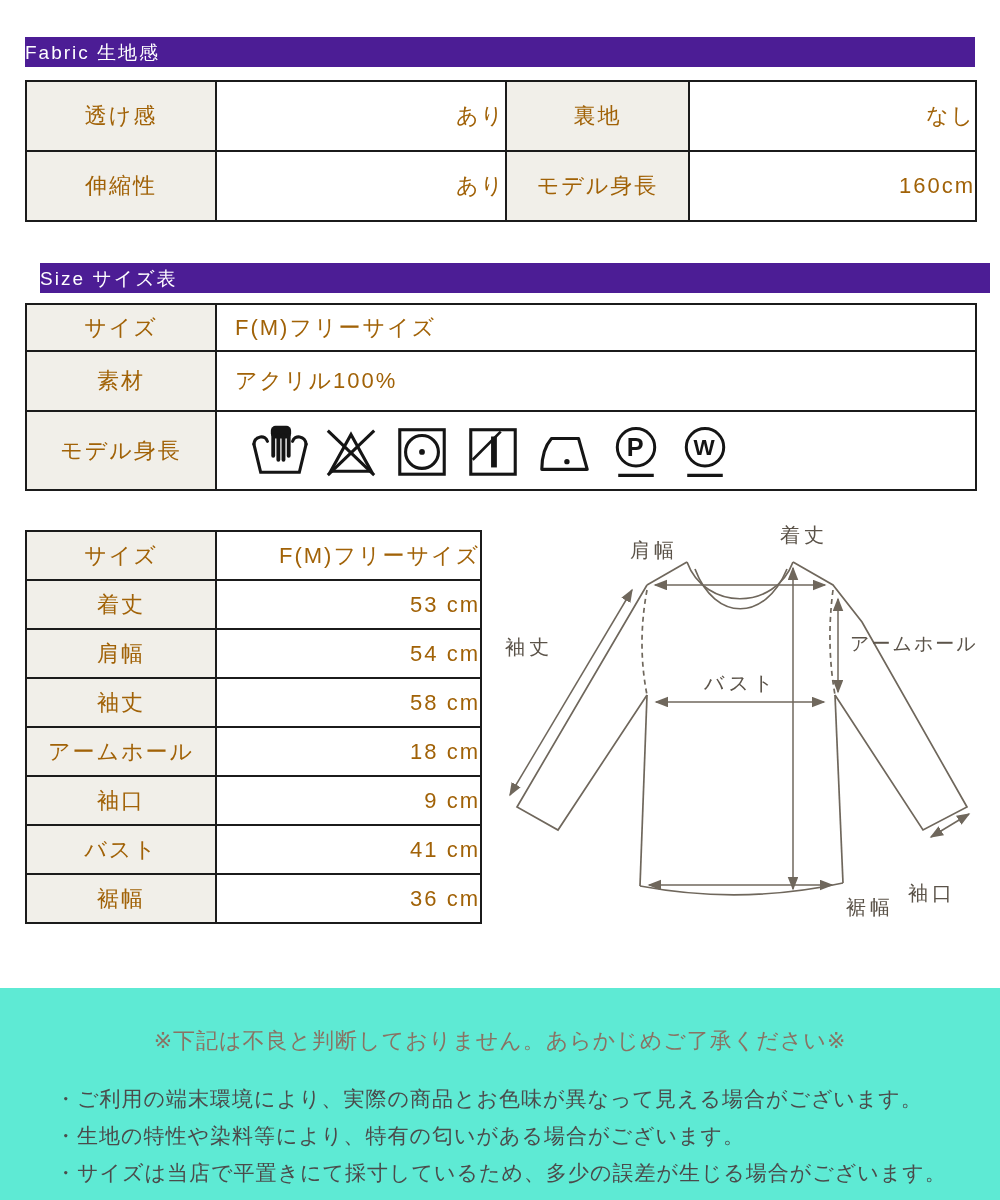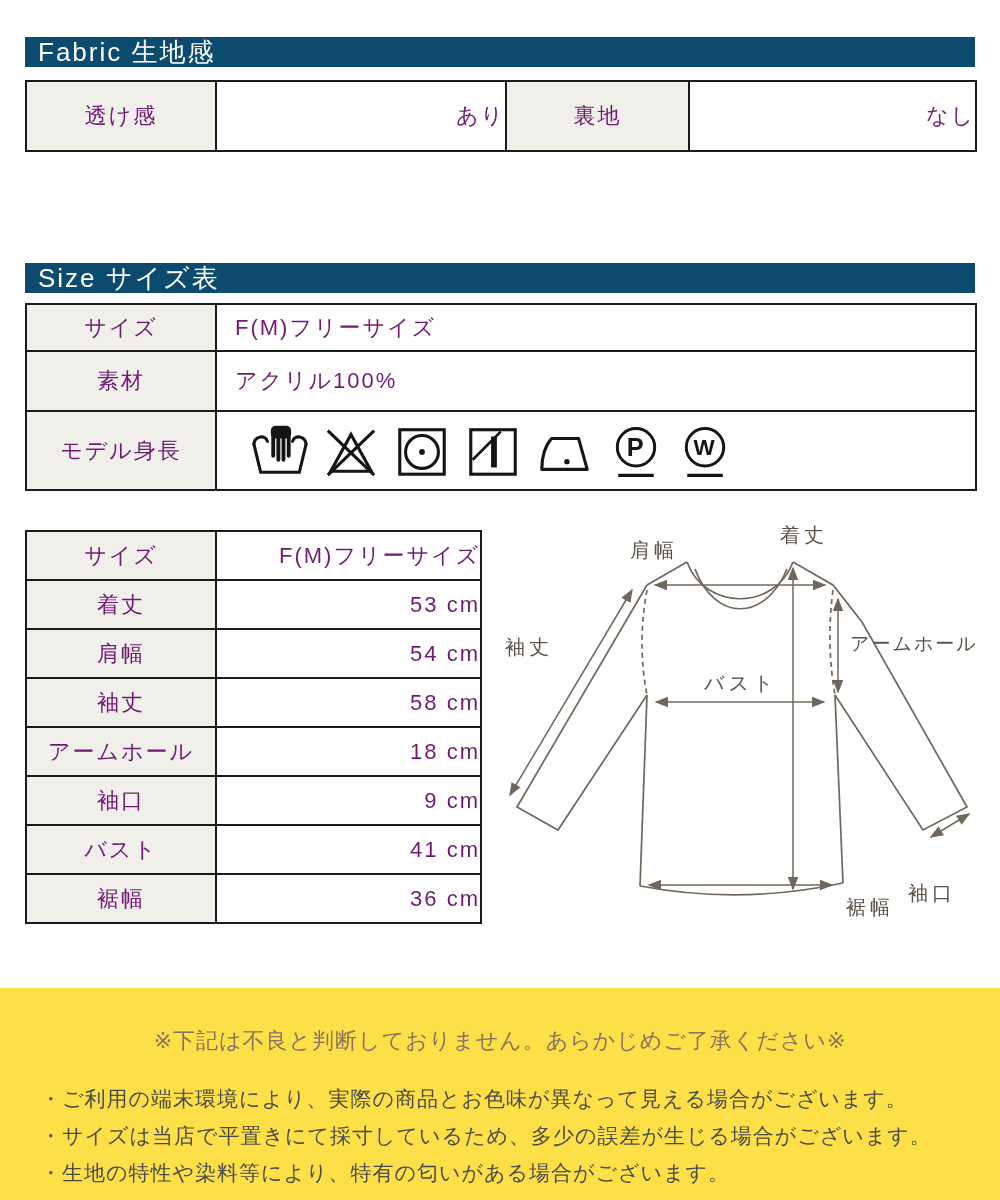--- a/index.html
+++ b/index.html
@@ -1,50 +1,50 @@
 <!DOCTYPE html>
 <html><head>
 <meta charset="utf-8">
 <style>
   html,body{margin:0;padding:0;background:#ffffff;}
   .page{
     position:relative;width:1000px;height:1200px;background:#ffffff;overflow:hidden;
     font-family:"Liberation Sans","DejaVu Sans",sans-serif;color:#4a4a4a;
   }
   .banner{
-    position:absolute;left:25px;width:950px;height:30px;background:#0c4a6e;color:#ffffff;
-    font-size:26px;line-height:31px;padding-left:13px;box-sizing:border-box;letter-spacing:2px;
+    position:absolute;left:25px;width:950px;height:30px;background:#4c1d95;color:#ffffff;
+    font-size:19px;line-height:31px;box-sizing:border-box;letter-spacing:2px;
   }
   #fabric-banner{top:37px;}
-  #size-banner{top:263px;}
+  #size-banner{top:263px;margin-left:15px;}
   table{border-collapse:collapse;position:absolute;table-layout:fixed;}
-  td,th{border:2px solid #1b1b1b;font-size:22px;font-weight:normal;color:#701a75;
+  td,th{border:2px solid #1b1b1b;font-size:22px;font-weight:normal;color:#a16207;
         letter-spacing:2px;padding:0;overflow:hidden;}
   .lbl{background:#f1efe9;text-align:center;}
   .val{background:#ffffff;text-align:right;}
   .fabric-table{left:25px;top:80px;width:950px;}
   .fabric-table tr{height:70px;}
   .size-table{left:25px;top:303px;width:950px;}
   .size-table tr:nth-child(1){height:47px;}
   .size-table tr:nth-child(2){height:60px;}
   .size-table tr:nth-child(3){height:79px;}
   .size-table .val{text-align:left;padding-left:18px;}
   .icons{display:flex;align-items:center;gap:11px;padding-left:15px;}
   .icons svg{display:block;flex:0 0 auto;}
   .meas-table{left:25px;top:530px;width:455px;}
   .meas-table tr{height:49px;}
   .diagram{position:absolute;left:480px;top:512px;}
   .diagram text{font-size:20px;fill:#5b5349;letter-spacing:4px;
         font-family:"Liberation Sans","DejaVu Sans",sans-serif;}
   .notes{
-    position:absolute;left:0;top:988px;width:1000px;height:212px;background:#fde047;
+    position:absolute;left:0;top:988px;width:1000px;height:212px;background:#5eead4;
     box-sizing:border-box;padding-top:38px;
   }
   .notes-title{text-align:center;color:#8a7263;font-size:22px;letter-spacing:1px;margin:0;}
-  .notes-list{margin-top:24px;padding-left:40px;}
+  .notes-list{margin-top:24px;padding-left:55px;}
   .note-item{font-size:21px;color:#4b4b4b;line-height:37px;letter-spacing:1px;}
 </style>
 </head>
 <body>
 
 <div class="page">
 
   <div class="banner" id="fabric-banner">
     <span>Fabric 生地感</span>
   </div>
@@ -56,20 +56,26 @@
         <col style="width:183px">
         <col style="width:287px">
       </colgroup>
     <tbody>
         <tr>
       <td class="lbl">透け感</td>
       <td class="val">あり</td>
       <td class="lbl">裏地</td>
       <td class="val">なし</td>
     </tr>
+    <tr>
+      <td class="lbl">伸縮性</td>
+      <td class="val">あり</td>
+      <td class="lbl">モデル身長</td>
+      <td class="val">160cm</td>
+    </tr>
   </tbody>
     </table>
 
   <div class="banner" id="size-banner">
     <span>Size サイズ表</span>
   </div>
 
   <table class="size-table">
     <colgroup>
         <col style="width:190px">
@@ -225,18 +231,18 @@
     <text x="370" y="138" style="letter-spacing:2px;font-size:19px;">アームホール</text>
     <text x="224" y="178">バスト</text>
     <text x="428" y="388">袖口</text>
     <text x="366" y="402">裾幅</text>
   </svg>
 
   <div class="notes">
     <p class="notes-title">※下記は不良と判断しておりません。あらかじめご了承ください※</p>
     <div class="notes-list">
       <div class="note-item">・ご利用の端末環境により、実際の商品とお色味が異なって見える場合がございます。</div>
+      <div class="note-item">・生地の特性や染料等により、特有の匂いがある場合がございます。</div>
       <div class="note-item">・サイズは当店で平置きにて採寸しているため、多少の誤差が生じる場合がございます。</div>
-      <div class="note-item">・生地の特性や染料等により、特有の匂いがある場合がございます。</div>
     </div>
   </div>
 
 </div>
 
 </body></html>

